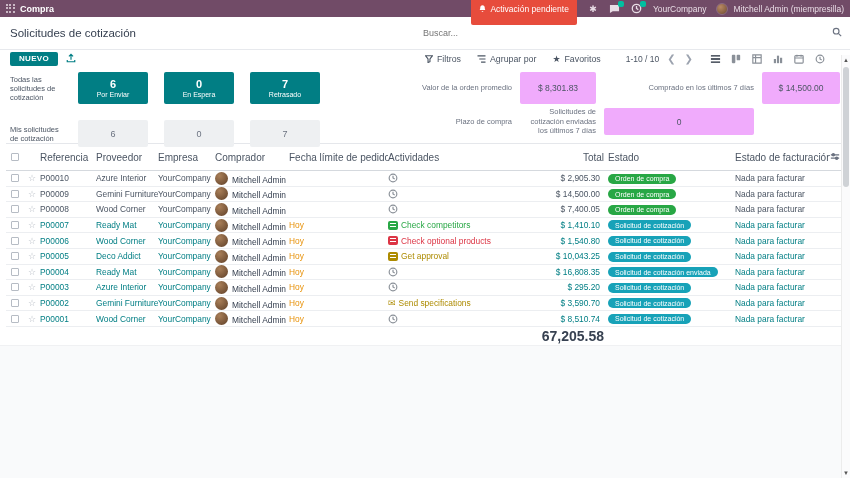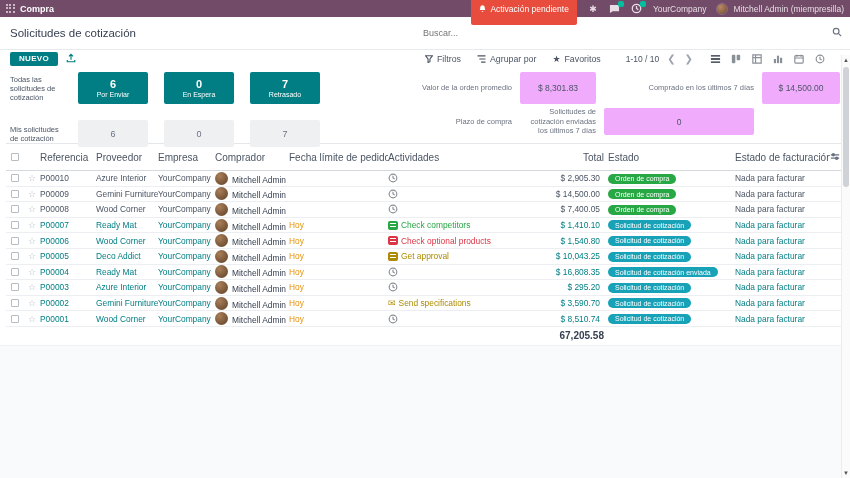--- a/index.html
+++ b/index.html
@@ -77,21 +77,21 @@
   .c-activity { display:flex; align-items:center; gap:3px; color:#8a9098; }
   .c-activity.col-green { color:#28a745; } .c-activity.col-red { color:#dc3545; }
   .c-activity.col-yellow { color:#ad8b00; } .c-activity.col-gray { color:#8a9098; }
   .act-icon svg { display:block; }
   .act-icon.task { width:10px; height:9px; border-radius:2px; background:currentColor; position:relative; flex:none; }
   .act-icon.task::after { content:""; position:absolute; left:2px; right:2px; top:2px; bottom:2px;
       background:repeating-linear-gradient(to bottom, #fff 0 1px, transparent 1px 3px); }
   .act-icon.mail { font-size:9px; line-height:1; }
   .badge { display:inline-block; font-size:7px; color:#fff; padding:1.5px 7px; border-radius:8px; white-space:nowrap; }
   .badge.green { background:#28a745; } .badge.teal { background:#17a2b8; }
-  .tsum { height:18px; font-size:10px; color:#374151; }
+  .tsum { height:18px; font-size:14px; color:#374151; }
   .tsum .sum-val { grid-column:9; text-align:right; padding-right:4px; font-weight:bold; }
   .below { background:#f9fafb; height:140px; border-top:1px solid #f0f1f3; }
 
   
   svg { stroke-width:1.4; }
 
   
   .scrollbar { position:absolute; top:55px; right:0; bottom:0; width:9px; background:#fbfbfc; border-left:1px solid #ececec; }
   .sb-up, .sb-down { position:absolute; left:0; right:0; text-align:center; font-size:6px; color:#555; cursor:pointer; }
   .sb-up { top:2px; } .sb-down { bottom:2px; }

